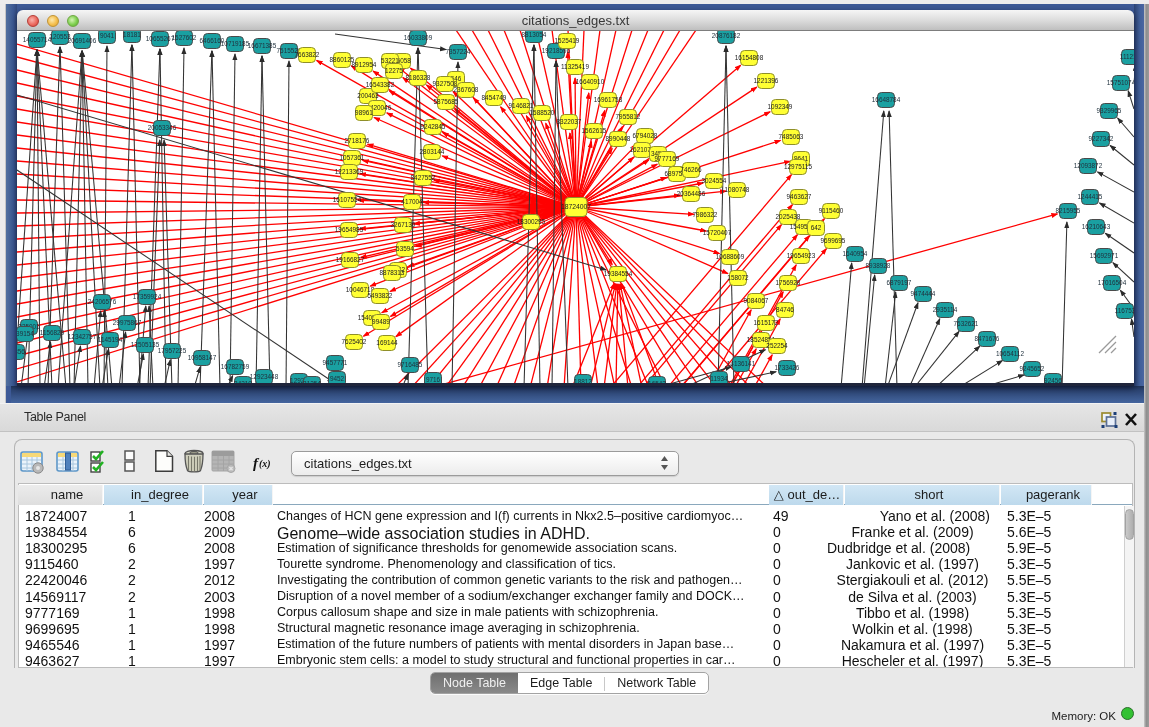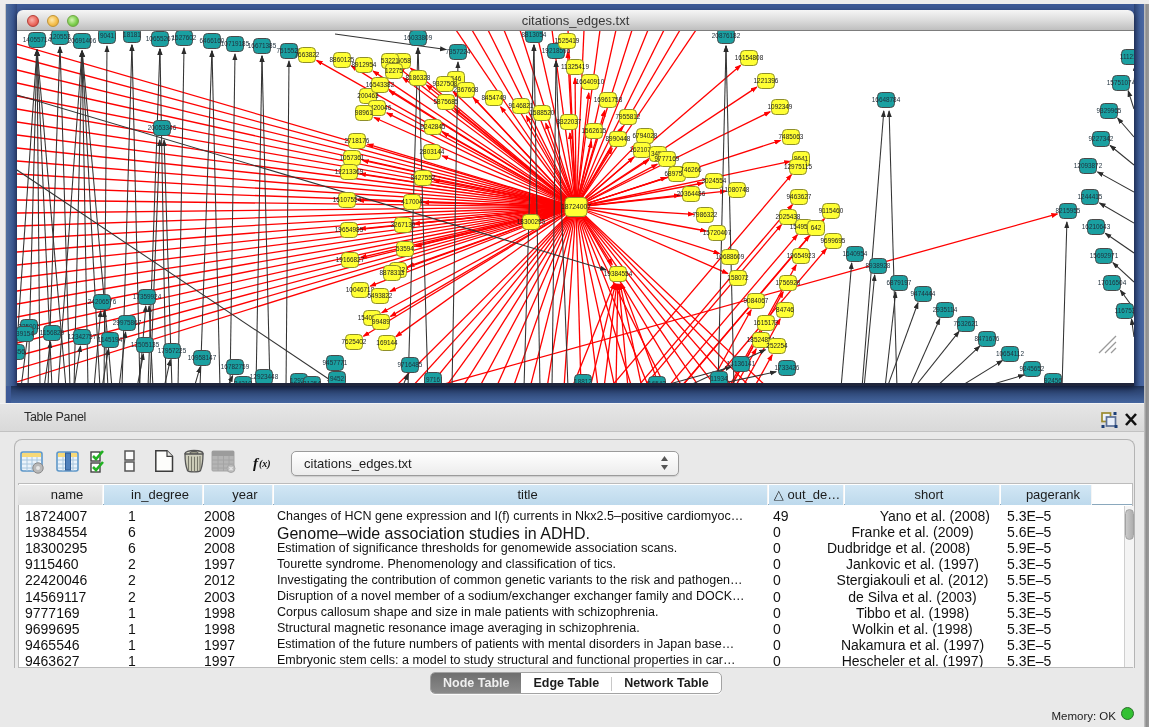--- a/index.html
+++ b/index.html
@@ -18,21 +18,21 @@
 #tpbar{position:absolute;left:0;top:403px;width:1144px;height:29px;background:linear-gradient(#e6e6e6,#d9d9d9);border-top:1px solid #f3f3f3;border-bottom:1px solid #c2c2c2;}
 #tpbar span{position:absolute;left:24px;top:6px;font-size:12.5px;letter-spacing:-0.3px;color:#2b2b2b}
 #panel{position:absolute;left:14px;top:439px;width:1121px;height:229px;background:#e9e9e9;border:1px solid #b4b4b4;border-radius:8px 8px 0 0;border-bottom:none}
 #tablebox{position:absolute;left:3px;top:43px;width:1115px;height:185px;background:#fff;border:1px solid #bcbcbc}
 #thead{position:absolute;left:0;top:0;width:1113px;height:21px;background:#fff;border-bottom:1px solid #8aa8bd}
 .hc{position:absolute;top:1px;height:20px;background:linear-gradient(#d2e7f5,#bdd9ec);border-right:1px solid #f5f5f5;font-size:13px;color:#1c1c1c;text-align:center;line-height:20px;padding-left:14px;white-space:nowrap;overflow:hidden}.hc.g{background:linear-gradient(#ececec,#dedede)}
 .rows{position:absolute;left:0;top:22px;width:1113px;height:161px;font-size:14px;color:#111;overflow:hidden}
 .cell{position:absolute;white-space:nowrap;overflow:hidden}
 #vscroll{position:absolute;left:1105px;top:22px;width:10px;height:161px;background:#f4f4f4;border-left:1px solid #cfcfcf}
 #vthumb{position:absolute;left:0px;top:3px;width:9px;height:31px;border-radius:5px;background:linear-gradient(90deg,#c9c9c9,#aeaeae);border:1px solid #a2a2a2}
-#tabs{position:absolute;left:430px;top:672px;height:22px;border:1px solid #a3a3a3;border-radius:5px;background:#fff;font-size:12.5px;font-weight:bold;color:#1c1c1c;overflow:hidden;box-shadow:0 1px 0 rgba(255,255,255,.8)}
+#tabs{position:absolute;left:430px;top:672px;height:22px;border:1px solid #a3a3a3;border-radius:5px;background:#fff;font-size:12.5px;font-weight:normal;color:#1c1c1c;overflow:hidden;box-shadow:0 1px 0 rgba(255,255,255,.8)}
 #tabs div{float:left;height:22px;line-height:21px;padding:0 12px}
 #tabs .sel{background:linear-gradient(#6f6f6f,#8c8c8c);color:#f0f0f0}
 #tabs .sep{padding:0;width:1px;background:#c8c8c8;height:14px;margin-top:4px}
 #status{position:absolute;left:0;top:703px;width:1144px;height:24px}
 #status span{position:absolute;right:28px;top:7px;font-size:11.5px;color:#1c1c1c}
 #memdot{position:absolute;right:10px;top:4px;width:13px;height:13px;border-radius:50%;background:#33c133;border:1.5px solid #2c6e2c}
 #dd{position:absolute;left:276px;top:11px;width:388px;height:25px;border:1px solid #9b9b9b;border-radius:5px;background:linear-gradient(#fff,#ececec);font-size:13px;color:#1e1e1e;line-height:24px;padding-left:12px;box-shadow:0 1px 1px rgba(0,0,0,.12)}</style></head>
 <body>
 <div id="topstrip"></div>
 <div id="blue">
@@ -656,21 +656,20 @@
 <div id="dd">citations_edges.txt<svg width="9" height="14" style="position:absolute;right:9px;top:4px">
         <path d="M4.5 0 L8 5 H1 Z" fill="#555"></path>
         <path d="M4.5 14 L1 9 H8 Z" fill="#555"></path>
       </svg></div>
 
   <div id="tablebox">
     <div id="thead">
         <div class="hc g" style="left:-1px;width:85px">name</div>
         <div class="hc" style="left:85px;width:99px">in_degree</div>
         <div class="hc" style="left:185px;width:69px">year</div>
-        <div class="hc" style="left:255px;width:494px">title</div>
         <div class="hc" style="left:750px;width:75px;padding-left:2px">△ out_de…</div>
         <div class="hc" style="left:826px;width:155px">short</div>
         <div class="hc" style="left:982px;width:91px">pagerank</div>
       </div>
     <div class="rows">
         <div class="cell" style="left:6px;top:2.0px;width:100px">18724007</div>
         <div class="cell" style="left:109px;top:2.0px;width:90px">1</div>
         <div class="cell" style="left:185px;top:2.0px;width:75px">2008</div>
         <div class="cell" style="left:258px;top:2.5px;width:494px;font-size:12.5px">Changes of HCN gene expression and I(f) currents in Nkx2.5–positive cardiomyoc…</div>
         <div class="cell" style="left:754px;top:2.0px;width:70px">49</div>

